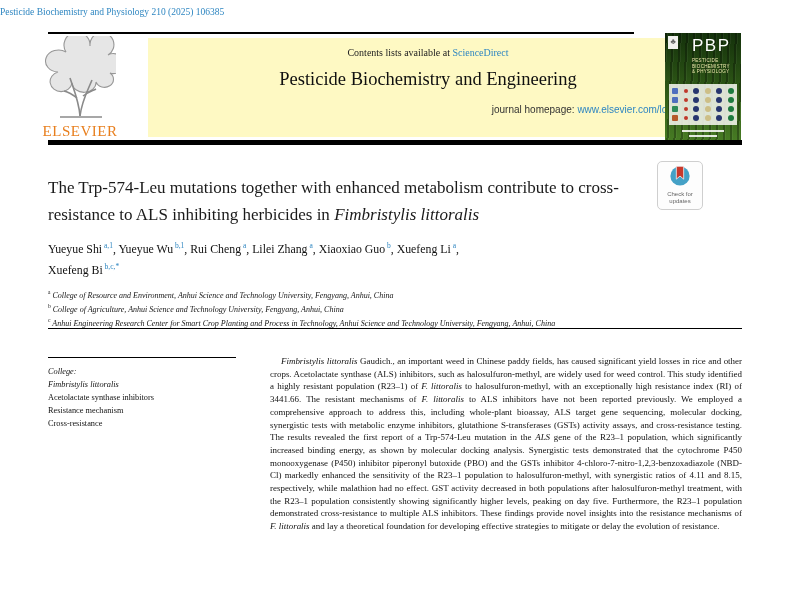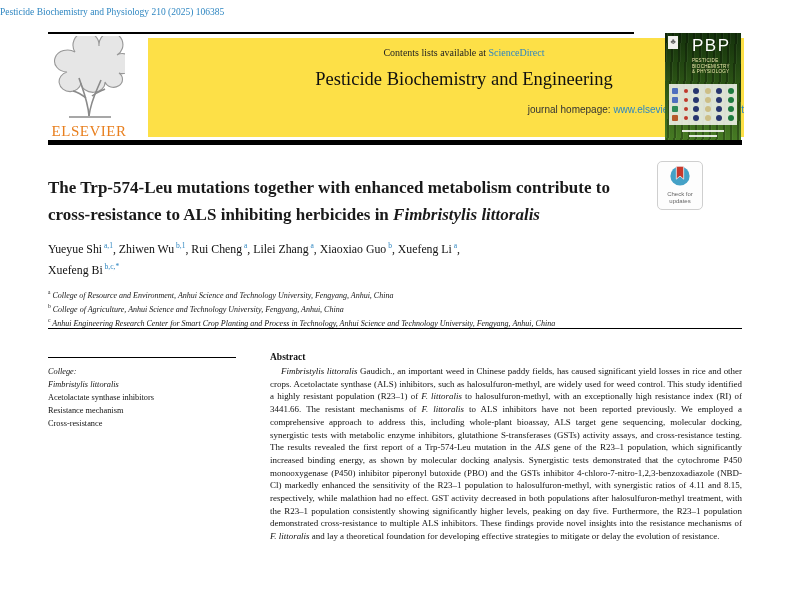--- a/index.html
+++ b/index.html
@@ -5,26 +5,26 @@
   html,body{margin:0;padding:0;}
   body{width:790px;height:591px;position:relative;background:#ffffff;
        font-family:"Liberation Serif",serif;color:#111;overflow:hidden;}
 
   
   .citation{position:absolute;top:7px;left:0;width:100%;text-align:left;
             font-size:9.5px;color:#2e86c1;}
 
   
   .rule-top{position:absolute;left:48px;top:32px;width:586px;height:1.5px;background:#000;}
-  .elsevier{position:absolute;left:48px;top:36px;width:82px;height:104px;}
+  .elsevier{position:absolute;left:39px;top:36px;width:82px;height:104px;}
   .elsevier svg{display:block;margin:0 auto;}
   .elsevier-word{position:absolute;bottom:0;left:0;width:100%;text-align:center;
                  font-size:15px;letter-spacing:.5px;color:#e87f1e;}
   .mast-box{position:absolute;left:148px;top:38px;width:560px;height:99px;
-            background:#fde047;text-align:center;padding-left:36px;}
+            background:#fef9c3;text-align:center;}
   .contents-line{padding-top:9px;font-size:10px;color:#222;}
   .link{color:#2e86c1;text-decoration:none;cursor:pointer;}
   .journal-title{margin-top:11px;font-size:18.5px;color:#101010;}
   .homepage-line{margin-top:14px;font-size:10px;color:#333;
                  font-family:Liberation Sans, sans-serif;text-align:right;}
   .rule-bottom{position:absolute;left:48px;top:140px;width:694px;height:4.5px;background:#000;}
 
   
   .cover{position:absolute;left:665px;top:33px;width:76px;height:110px;overflow:hidden;
          background:linear-gradient(#14310b,#2b5315 45%,#487d24);}
@@ -42,21 +42,21 @@
   .cg-cell{display:inline-block;width:6px;height:6px;}
   .cg-cell.sq{border-radius:1px;}
   .cg-cell.dot{width:4px;height:4px;border-radius:50%;}
   .cg-cell.cir{border-radius:50%;}
   .cover-bar{position:absolute;height:2px;background:rgba(255,255,255,.85);}
   .cover-bar.b1{left:22%;width:56%;bottom:11px;}
   .cover-bar.b2{left:32%;width:36%;bottom:6px;}
 
   
   .title{position:absolute;left:48px;top:174px;width:606px;font-size:17px;
-         line-height:27px;color:#1a1a1a;font-weight:bold;margin:0;}
+         line-height:27px;color:#1a1a1a;font-weight:normal;margin:0;}
   .badge{position:absolute;left:657px;top:161px;width:44px;height:47px;border:1px solid #cfcfcf;
          border-radius:5px;background:#fdfdfd;text-align:center;cursor:pointer;}
   .badge svg{margin-top:2px;}
   .badge-text{font-size:6px;line-height:6.5px;color:#666;font-family:"Liberation Sans",sans-serif;}
 
   
   .authors{position:absolute;left:48px;top:237px;width:650px;font-size:11.8px;
            line-height:17.5px;color:#101010;}
   .authors sup{color:#2e86c1;font-size:7.5px;}
   .affiliations{position:absolute;left:48px;top:287px;width:694px;font-size:8px;
@@ -159,21 +159,21 @@
   <svg width="22" height="23" viewBox="0 0 24 25">
     <circle cx="12" cy="13" r="10.5" fill="#45a1c6"></circle>
     <path d="M8 2.5 h8 v14 l-4 -3.4 l-4 3.4 z" fill="#c9392c" stroke="#fff" stroke-width="0.8"></path>
   </svg>
   <div class="badge-text">
     <div>Check for</div>
     <div>updates</div>
   </div>
 </div>
 
-<div class="authors"><span>Yueyue Shi</span><sup> a,1</sup>, <span>Zhiwen Wu</span><sup> b,1</sup>, <span>Rui Cheng</span><sup> a</sup>, <span>Lilei Zhang</span><sup> a</sup>, <span>Xiaoxiao Guo</span><sup> b</sup>, <span>Xuefeng Li</span><sup> a</sup>, <br><span>Xuefeng Bi</span><sup> b,c,*</sup></div>
+<div class="authors"><span>Yueyue Shi</span><sup> a,1</sup>, <span>Yueyue Wu</span><sup> b,1</sup>, <span>Rui Cheng</span><sup> a</sup>, <span>Lilei Zhang</span><sup> a</sup>, <span>Xiaoxiao Guo</span><sup> b</sup>, <span>Xuefeng Li</span><sup> a</sup>, <br><span>Xuefeng Bi</span><sup> b,c,*</sup></div>
 
 <div class="affiliations">
     <div><sup>a</sup><i> College of Resource and Environment, Anhui Science and Technology University, Fengyang, Anhui, China</i></div>
     <div><sup>b</sup><i> College of Agriculture, Anhui Science and Technology University, Fengyang, Anhui, China</i></div>
     <div><sup>c</sup><i> Anhui Engineering Research Center for Smart Crop Planting and Process in Technology, Anhui Science and Technology University, Fengyang, Anhui, China</i></div>
   </div>
 
 <div class="rule-mid"></div>
 
 <div class="left-col">
@@ -181,15 +181,14 @@
   <div class="kw-label">College:</div>
   <div>
       <div class="kw it">Fimbristylis littoralis</div>
       <div class="kw">Acetolactate synthase inhibitors</div>
       <div class="kw">Resistance mechanism</div>
       <div class="kw">Cross-resistance</div>
     </div>
 </div>
 
 <div class="right-col">
-  <div class="abs-head">Abstract</div>
   <div class="abs-text"><i>Fimbristylis littoralis</i><span> Gaudich., an important weed in Chinese paddy fields, has caused significant yield losses in rice and other crops. Acetolactate synthase (ALS) inhibitors, such as halosulfuron-methyl, are widely used for weed control. This study identified a highly resistant population (R23–1) of </span><i>F. littoralis</i><span> to halosulfuron-methyl, with an exceptionally high resistance index (RI) of 3441.66. The resistant mechanisms of </span><i>F. littoralis</i><span> to ALS inhibitors have not been reported previously. We employed a comprehensive approach to address this, including whole-plant bioassay, ALS target gene sequencing, molecular docking, synergistic tests with metabolic enzyme inhibitors, glutathione S-transferases (GSTs) activity assays, and cross-resistance testing. The results revealed the first report of a Trp-574-Leu mutation in the </span><i>ALS</i><span> gene of the R23–1 population, which significantly increased binding energy, as shown by molecular docking analysis. Synergistic tests demonstrated that the cytochrome P450 monooxygenase (P450) inhibitor piperonyl butoxide (PBO) and the GSTs inhibitor 4-chloro-7-nitro-1,2,3-benzoxadiazole (NBD-Cl) markedly enhanced the sensitivity of the R23–1 population to halosulfuron-methyl, with synergistic ratios of 4.11 and 8.15, respectively, while malathion had no effect. GST activity decreased in both populations after halosulfuron-methyl treatment, with the R23–1 population consistently showing significantly higher levels, peaking on day five. Furthermore, the R23–1 population demonstrated cross-resistance to multiple ALS inhibitors. These findings provide novel insights into the resistance mechanisms of </span><i>F. littoralis</i><span> and lay a theoretical foundation for developing effective strategies to mitigate or delay the evolution of resistance.</span></div>
 </div>
 
 </body></html>

